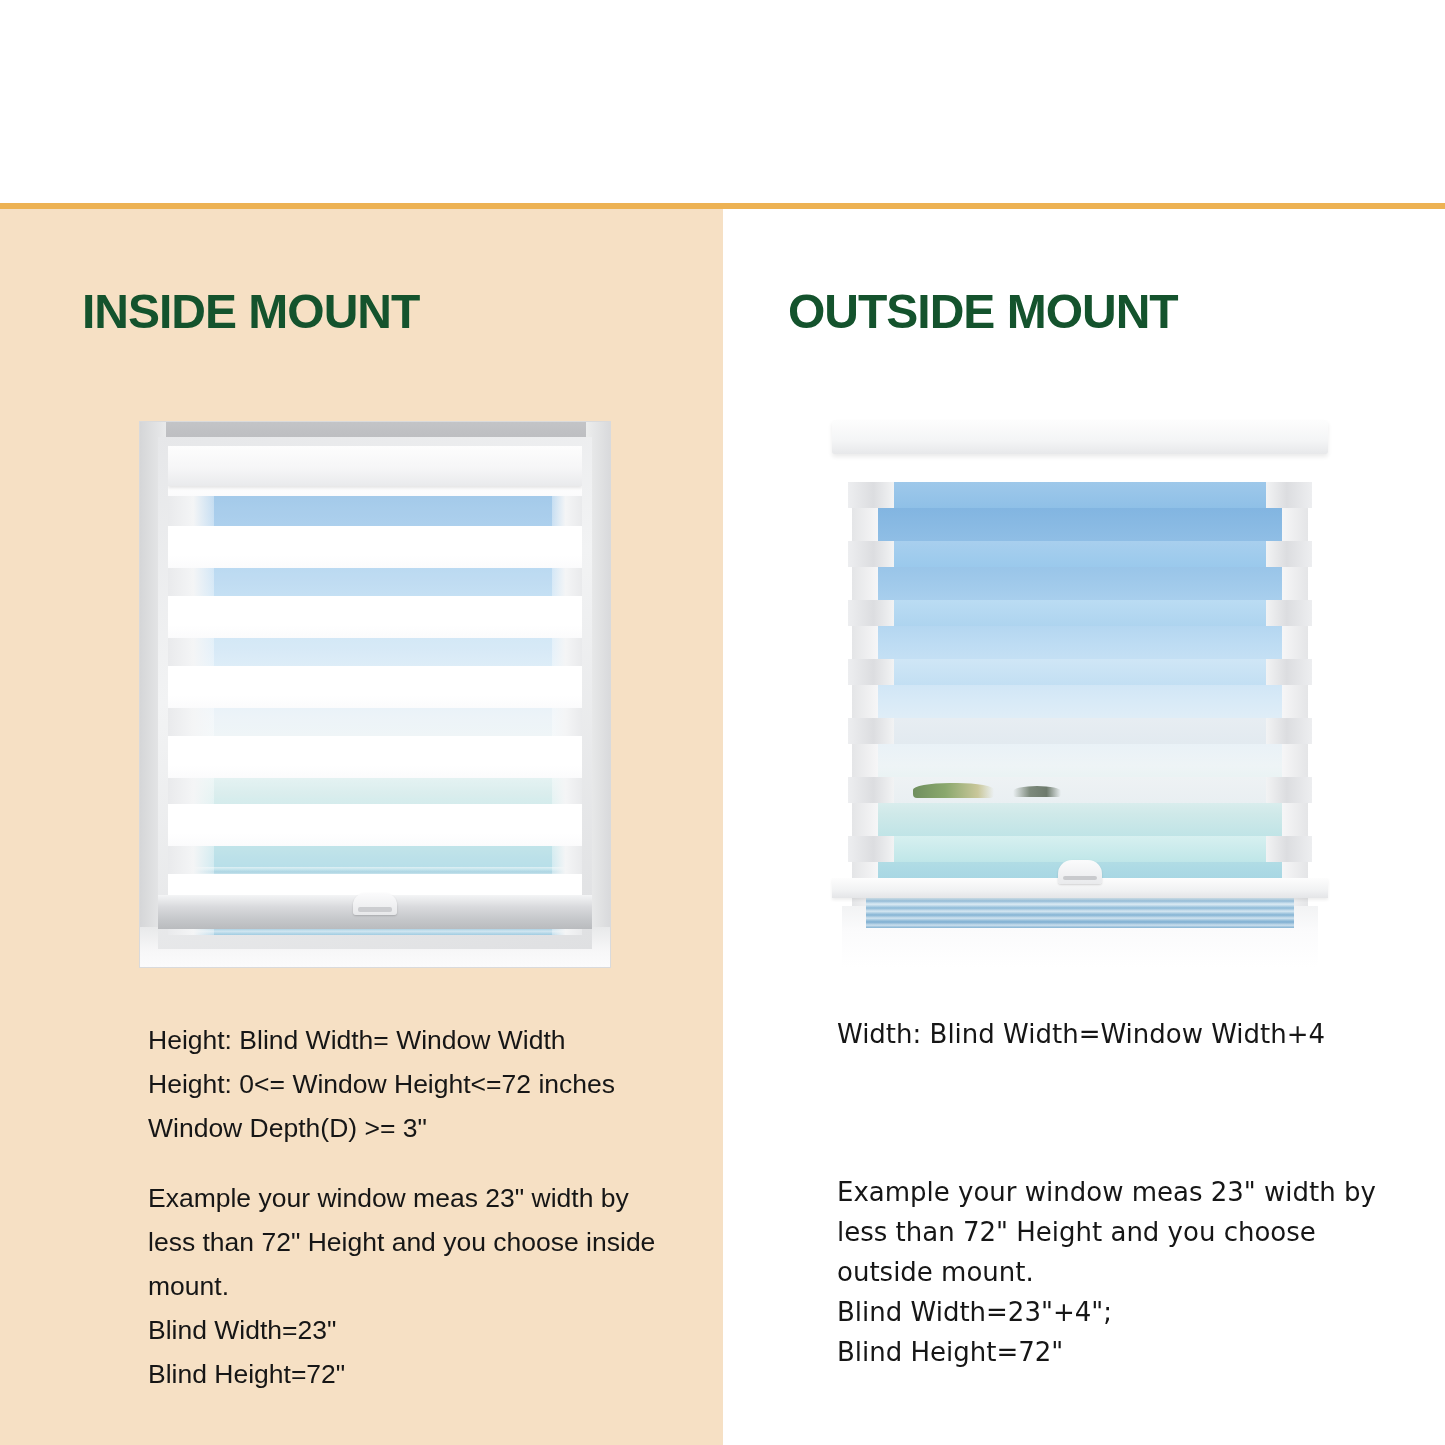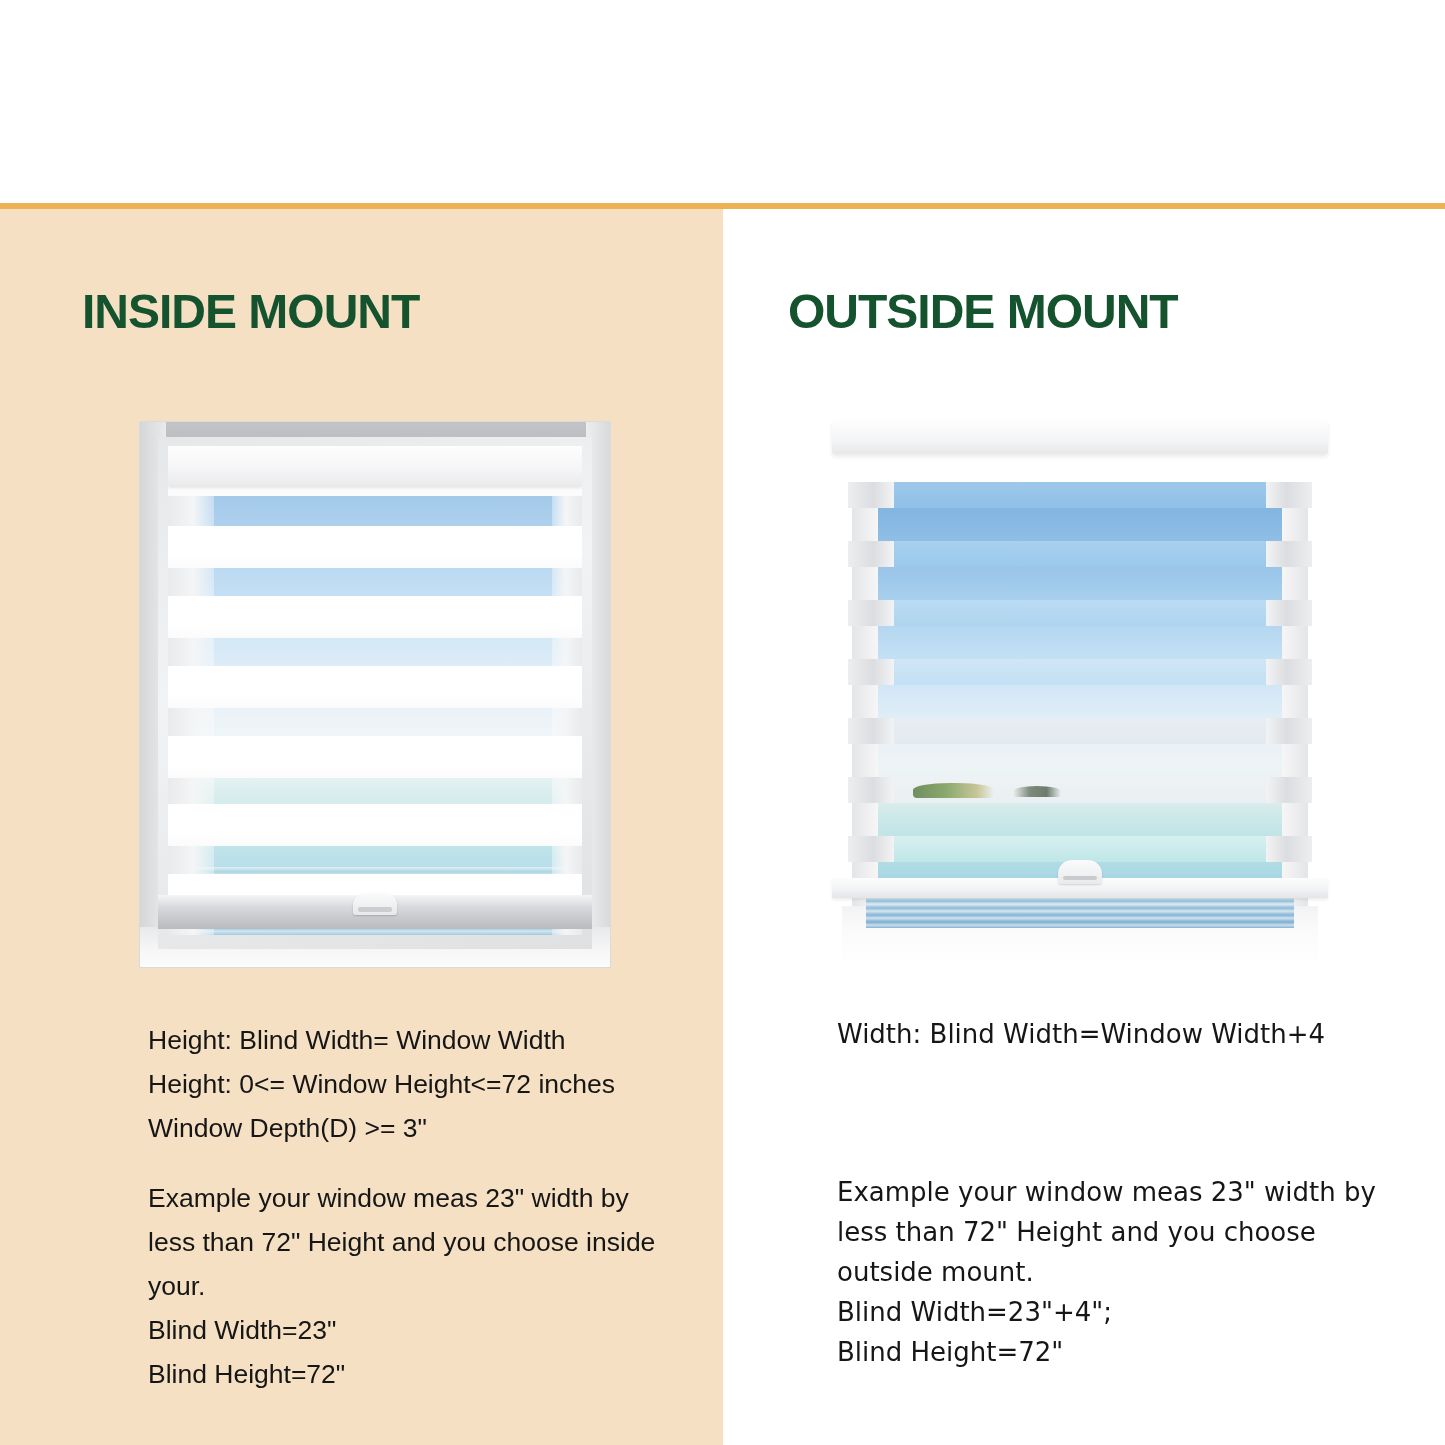--- a/index.html
+++ b/index.html
@@ -337,21 +337,21 @@
 
   <div class="textblock tb-left" id="left-specs">
     <div class="line">Height: Blind Width= Window Width</div>
     <div class="line">Height: 0&lt;= Window Height&lt;=72 inches</div>
     <div class="line">Window Depth(D) &gt;= 3"</div>
   </div>
 
   <div class="textblock tb-left" id="left-example">
     <div class="line">Example your window meas 23" width by</div>
     <div class="line">less than 72" Height and you choose inside</div>
-    <div class="line">your.</div>
+    <div class="line">mount.</div>
     <div class="line">Blind Width=23"</div>
     <div class="line">Blind Height=72"</div>
   </div>
 
   <div class="panel-right"></div>
 
   <div class="heading right">OUTSIDE MOUNT</div>
 
   <div class="illus" id="outside-illustration">
     <div class="om-wall"></div>

